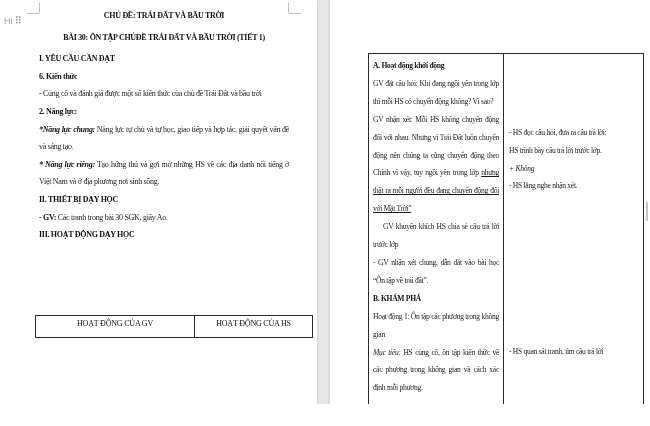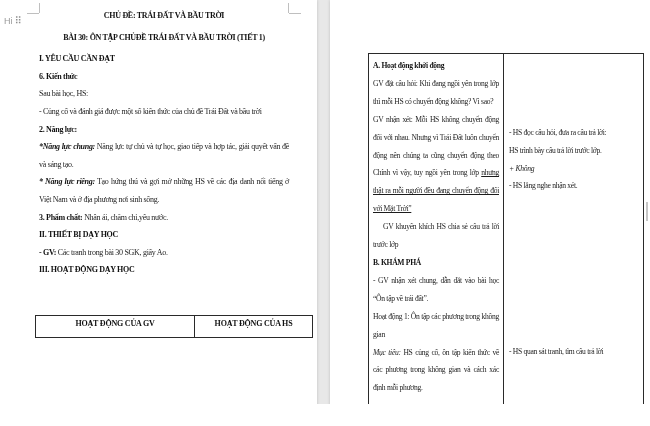--- a/index.html
+++ b/index.html
@@ -25,21 +25,21 @@
   .title{font-weight:bold;text-align:center;margin-bottom:4px;color:#111;}
   .para{text-align:justify;}
   .s-b{font-weight:bold;color:#111;}
   .s-i{font-style:italic;}
   .s-bi{font-weight:bold;font-style:italic;color:#111;}
   .u{text-decoration:underline;}
   .indent{text-indent:10px;}
 
   
   .lp-table{position:absolute;left:35px;top:315px;width:276px;height:21px;border:1px solid #2a2a2a;display:flex;}
-  .lp-th{width:158px;border-right:1px solid #2a2a2a;font-weight:bold;font-size:8px;letter-spacing:-0.2px;text-align:center;padding-top:3px;color:#111;}
+  .lp-th{width:158px;border-right:1px solid #2a2a2a;font-weight:normal;font-size:8px;letter-spacing:-0.2px;text-align:center;padding-top:3px;color:#111;}
   .lp-th-right{width:117px;border-right:none;}
 
   
   .rtable{position:absolute;left:38px;top:13px;width:274px;height:401px;border:1px solid #2a2a2a;display:flex;overflow:hidden;margin-top:40px;}
   .gv-cell{width:135px;border-right:1px solid #2a2a2a;padding:3px 4px 0 4px;box-sizing:border-box;font-size:7.6px;letter-spacing:-0.3px;line-height:17.9px;overflow:hidden;}
   .gv-cell .para{text-align:justify;}
   .hs-cell{position:relative;flex:1;font-size:7.6px;letter-spacing:-0.3px;line-height:17.8px;overflow:hidden;}
   .hs-group{position:absolute;left:5px;right:10px;}
   #hs-top{top:70px;}
   #hs-bottom{top:289px;}
@@ -67,47 +67,45 @@
     <span class="crop" style="left:27px;top:415px;width:12px;height:1px;"></span>
     <span class="crop" style="left:288px;top:415px;width:1px;height:10px;"></span>
     <span class="crop" style="left:289px;top:415px;width:12px;height:1px;"></span>
 
     <div class="textcol">
       <div class="title">CHỦ ĐỀ: TRÁI ĐẤT VÀ BẦU TRỜI</div>
       <div class="title">BÀI 30: ÔN TẬP CHỦĐỀ TRÁI ĐẤT VÀ BẦU TRỜI (TIẾT 1)</div>
       <div id="lp-lines">
           <div class="para s-b"><span>I. YÊU CẦU CẦN ĐẠT</span></div>
           <div class="para s-b"><span>6. Kiến thức</span></div>
-          <div class="para"><span>Sau bài học, HS:</span></div>
           <div class="para"><span>- Củng cố và đánh giá được một số kiến thức của chủ đề Trái Đất và bầu trời</span></div>
           <div class="para s-b"><span>2. Năng lực:</span></div>
           <div class="para"><span class="s-bi">*Năng lực chung:</span><span> Năng lực tự chủ và tự học, giao tiếp và hợp tác, giải quyết vấn đề và sáng tạo.</span></div>
           <div class="para"><span class="s-bi">* Năng lực riêng:</span><span> Tạo hứng thú và gợi mở những HS về các địa danh nổi tiếng ở Việt Nam và ở địa phương nơi sinh sống.</span></div>
-          <div class="para"><span class="s-b">3. Phẩm chất:</span><span> Nhân ái, chăm chỉ,yêu nước.</span></div>
           <div class="para s-b"><span>II. THIẾT BỊ DẠY HỌC</span></div>
           <div class="para"><span class="s-b">- GV:</span><span> Các tranh trong bài 30 SGK, giấy Ao.</span></div>
           <div class="para s-b"><span>III. HOẠT ĐỘNG DẠY HỌC</span></div>
         </div>
     </div>
 
     <div class="lp-table">
       <div class="lp-th">HOẠT ĐỘNG CỦA GV</div>
       <div class="lp-th lp-th-right">HOẠT ĐỘNG CỦA HS</div>
     </div>
   </div>
 
   <div class="page page-right">
     <div class="rtable">
       <div class="gv-cell" id="gv-col">
           <div class="para s-b"><span>A. Hoạt động khởi động</span></div>
           <div class="para"><span>GV đặt câu hỏi: Khi đang ngồi yên trong lớp thì mỗi HS có chuyển động không? Vì sao?</span></div>
           <div class="para"><span>GV nhận xét: Mỗi HS không chuyển động đối với nhau. Nhưng vì Trái Đất luôn chuyển động nên chúng ta cũng chuyển động theo Chính vì vậy, tuy ngồi yên trong lớp </span><span class="u">nhưng thật ra mỗi người đều đang chuyển động đối với Mặt Trời”</span></div>
           <div class="para indent"><span>GV khuyến khích HS chia sẻ câu trả lời trước lớp</span></div>
+          <div class="para"><span>- GV nhận xét chung, dẫn dắt vào bài học “Ôn tập về trái đất”.</span></div>
           <div class="para s-b"><span>B. KHÁM PHÁ</span></div>
-          <div class="para"><span>- GV nhận xét chung, dẫn dắt vào bài học “Ôn tập về trái đất”.</span></div>
           <div class="para"><span>Hoạt động 1: Ôn tập các phương trong không gian</span></div>
           <div class="para"><span class="s-i">Mục tiêu:</span><span> HS củng cố, ôn tập kiến thức về các phương trong không gian và cách xác định mỗi phương.</span></div>
         </div>
       <div class="hs-cell">
         <div class="hs-group" id="hs-top">
             <div class="para"><span>- HS đọc câu hỏi, đưa ra câu trả lời:</span></div>
             <div class="para"><span>HS trình bày câu trả lời trước lớp.</span></div>
             <div class="para s-i"><span>+ Không</span></div>
             <div class="para"><span>- HS lắng nghe nhận xét.</span></div>
           </div>

